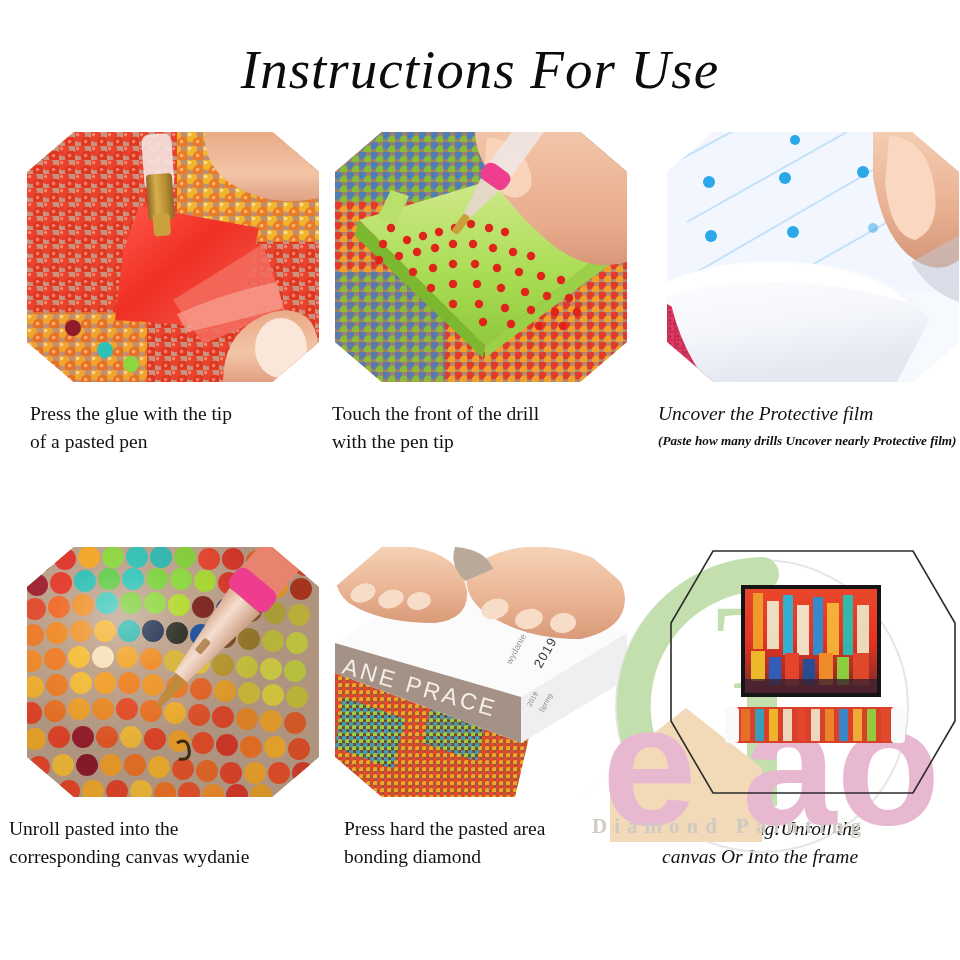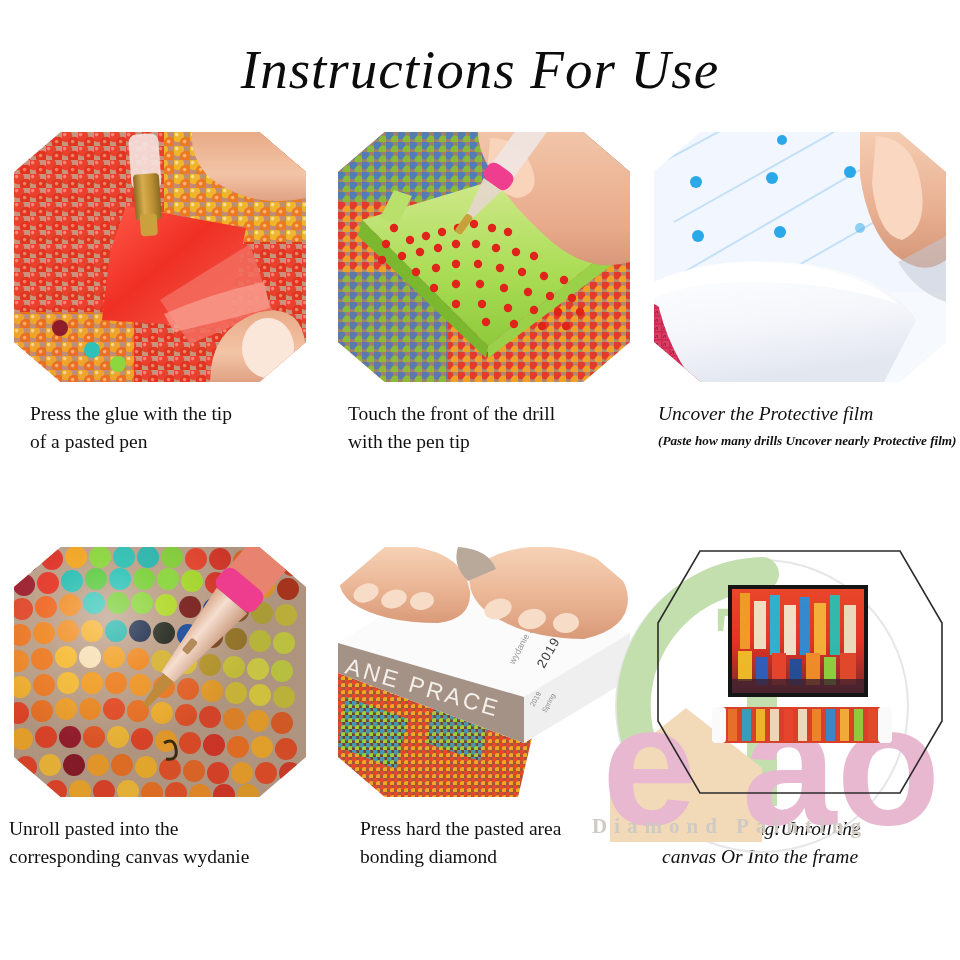--- a/index.html
+++ b/index.html
@@ -13,22 +13,22 @@
   
   .title{
     position:absolute;left:0;top:42px;width:960px;text-align:center;
     font-style:italic;font-size:55px;letter-spacing:1px;color:#0c0c0c;
     font-family:"Liberation Serif","DejaVu Serif",serif;font-weight:400;
     line-height:1;
   }
 
   
   .grid{position:absolute;left:0;top:132px;width:960px;height:800px;}
-  .cell{position:absolute;width:320px;}
-  .c0{left:0;}   .c1{left:324px;} .c2{left:640px;font-style:italic;}
+  .cell{position:absolute;width:320px;padding-left:13px;}
+  .c0{left:0;}   .c1{left:308px;} .c2{left:640px;font-style:italic;}
   .r0{top:0;}    .r1{top:415px;}
 
   .photo-wrap{
     position:relative;width:292px;height:250px;margin:0 auto;
   }
   .photo{
     position:absolute;inset:0;
     clip-path:polygon(16% 0%, 84% 0%, 100% 16%, 100% 84%, 84% 100%, 16% 100%, 0% 84%, 0% 16%);
     overflow:hidden;
     background:#efefef;

